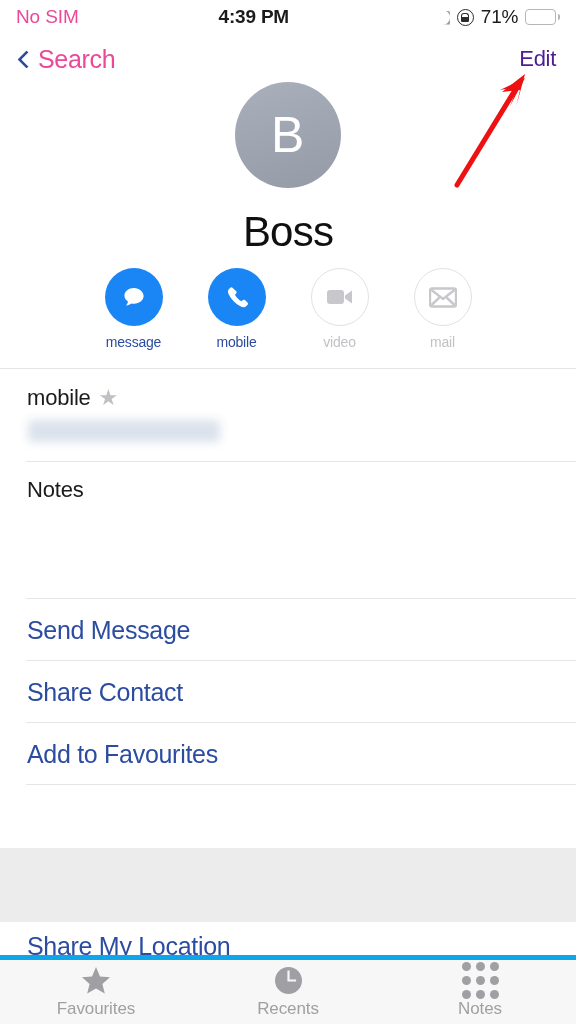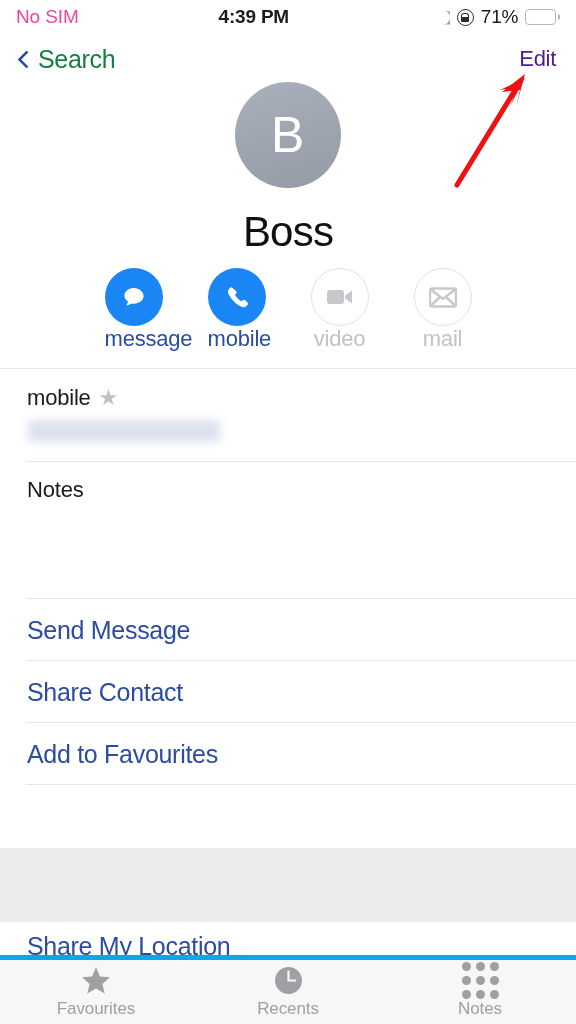--- a/index.html
+++ b/index.html
@@ -61,21 +61,21 @@
     display:flex; align-items:center; justify-content:space-between;
     padding:0 20px;
   }
   #back-button { display:flex; align-items:center; gap:5px; }
   .chev-left {
     width:13px; height:13px;
     border-left:3.6px solid #2b4ca0; border-bottom:3.6px solid #2b4ca0;
     transform:rotate(45deg);
     border-radius:1px;
   }
-  #back-label { font-size:25px; color:#15803d; letter-spacing:-0.3px;text-align:right;}
+  #back-label { font-size:25px; color:#ec4899; letter-spacing:-0.3px;text-align:right;}
   #edit-button { font-size:22px; color:#4c1d95; letter-spacing:-0.3px; }
 
   
   #red-arrow { position:absolute; left:430px; top:60px; width:120px; height:140px; pointer-events:none;}
 
   
   #contact-header { position:absolute; top:82px; left:0; width:576px; text-align:center; }
   #avatar {
     width:106px; height:106px; border-radius:50%;
     background:linear-gradient(165deg,#aab0bb 0%,#949aa6 100%);
@@ -91,21 +91,21 @@
     display:flex; justify-content:center; gap:45px;
   }
   .action-item { width:58px; text-align:center; }
   .action-circle {
     width:58px; height:58px; border-radius:50%;
     display:flex; align-items:center; justify-content:center;
     margin:0 auto;
   }
   .action-circle.enabled { background:#1a86f5; }
   .action-circle.disabled { background:#ffffff; border:1.8px solid #e2e2e4; }
-  .action-label { font-size:22px; letter-spacing:-0.2px; }
+  .action-label { margin-top:8px; font-size:14px; letter-spacing:-0.2px; }
   .action-label.enabled { color:#2b4ca0; }
   .action-label.disabled { color:#c2c2c6; }
 
   
   .divider { position:absolute; left:0; width:576px; height:1px; background:#e6e6e8; }
   .divider.inset { left:26px; width:550px; }
 
   .field-label { position:absolute; font-size:22px; color:#1b1b1b; letter-spacing:-0.2px;}
   #mobile-label-row { position:absolute; left:27px; top:385px; display:flex; align-items:center; gap:8px;}
   .star-icon { color:#c0c0c4; font-size:22px; line-height:1; }

